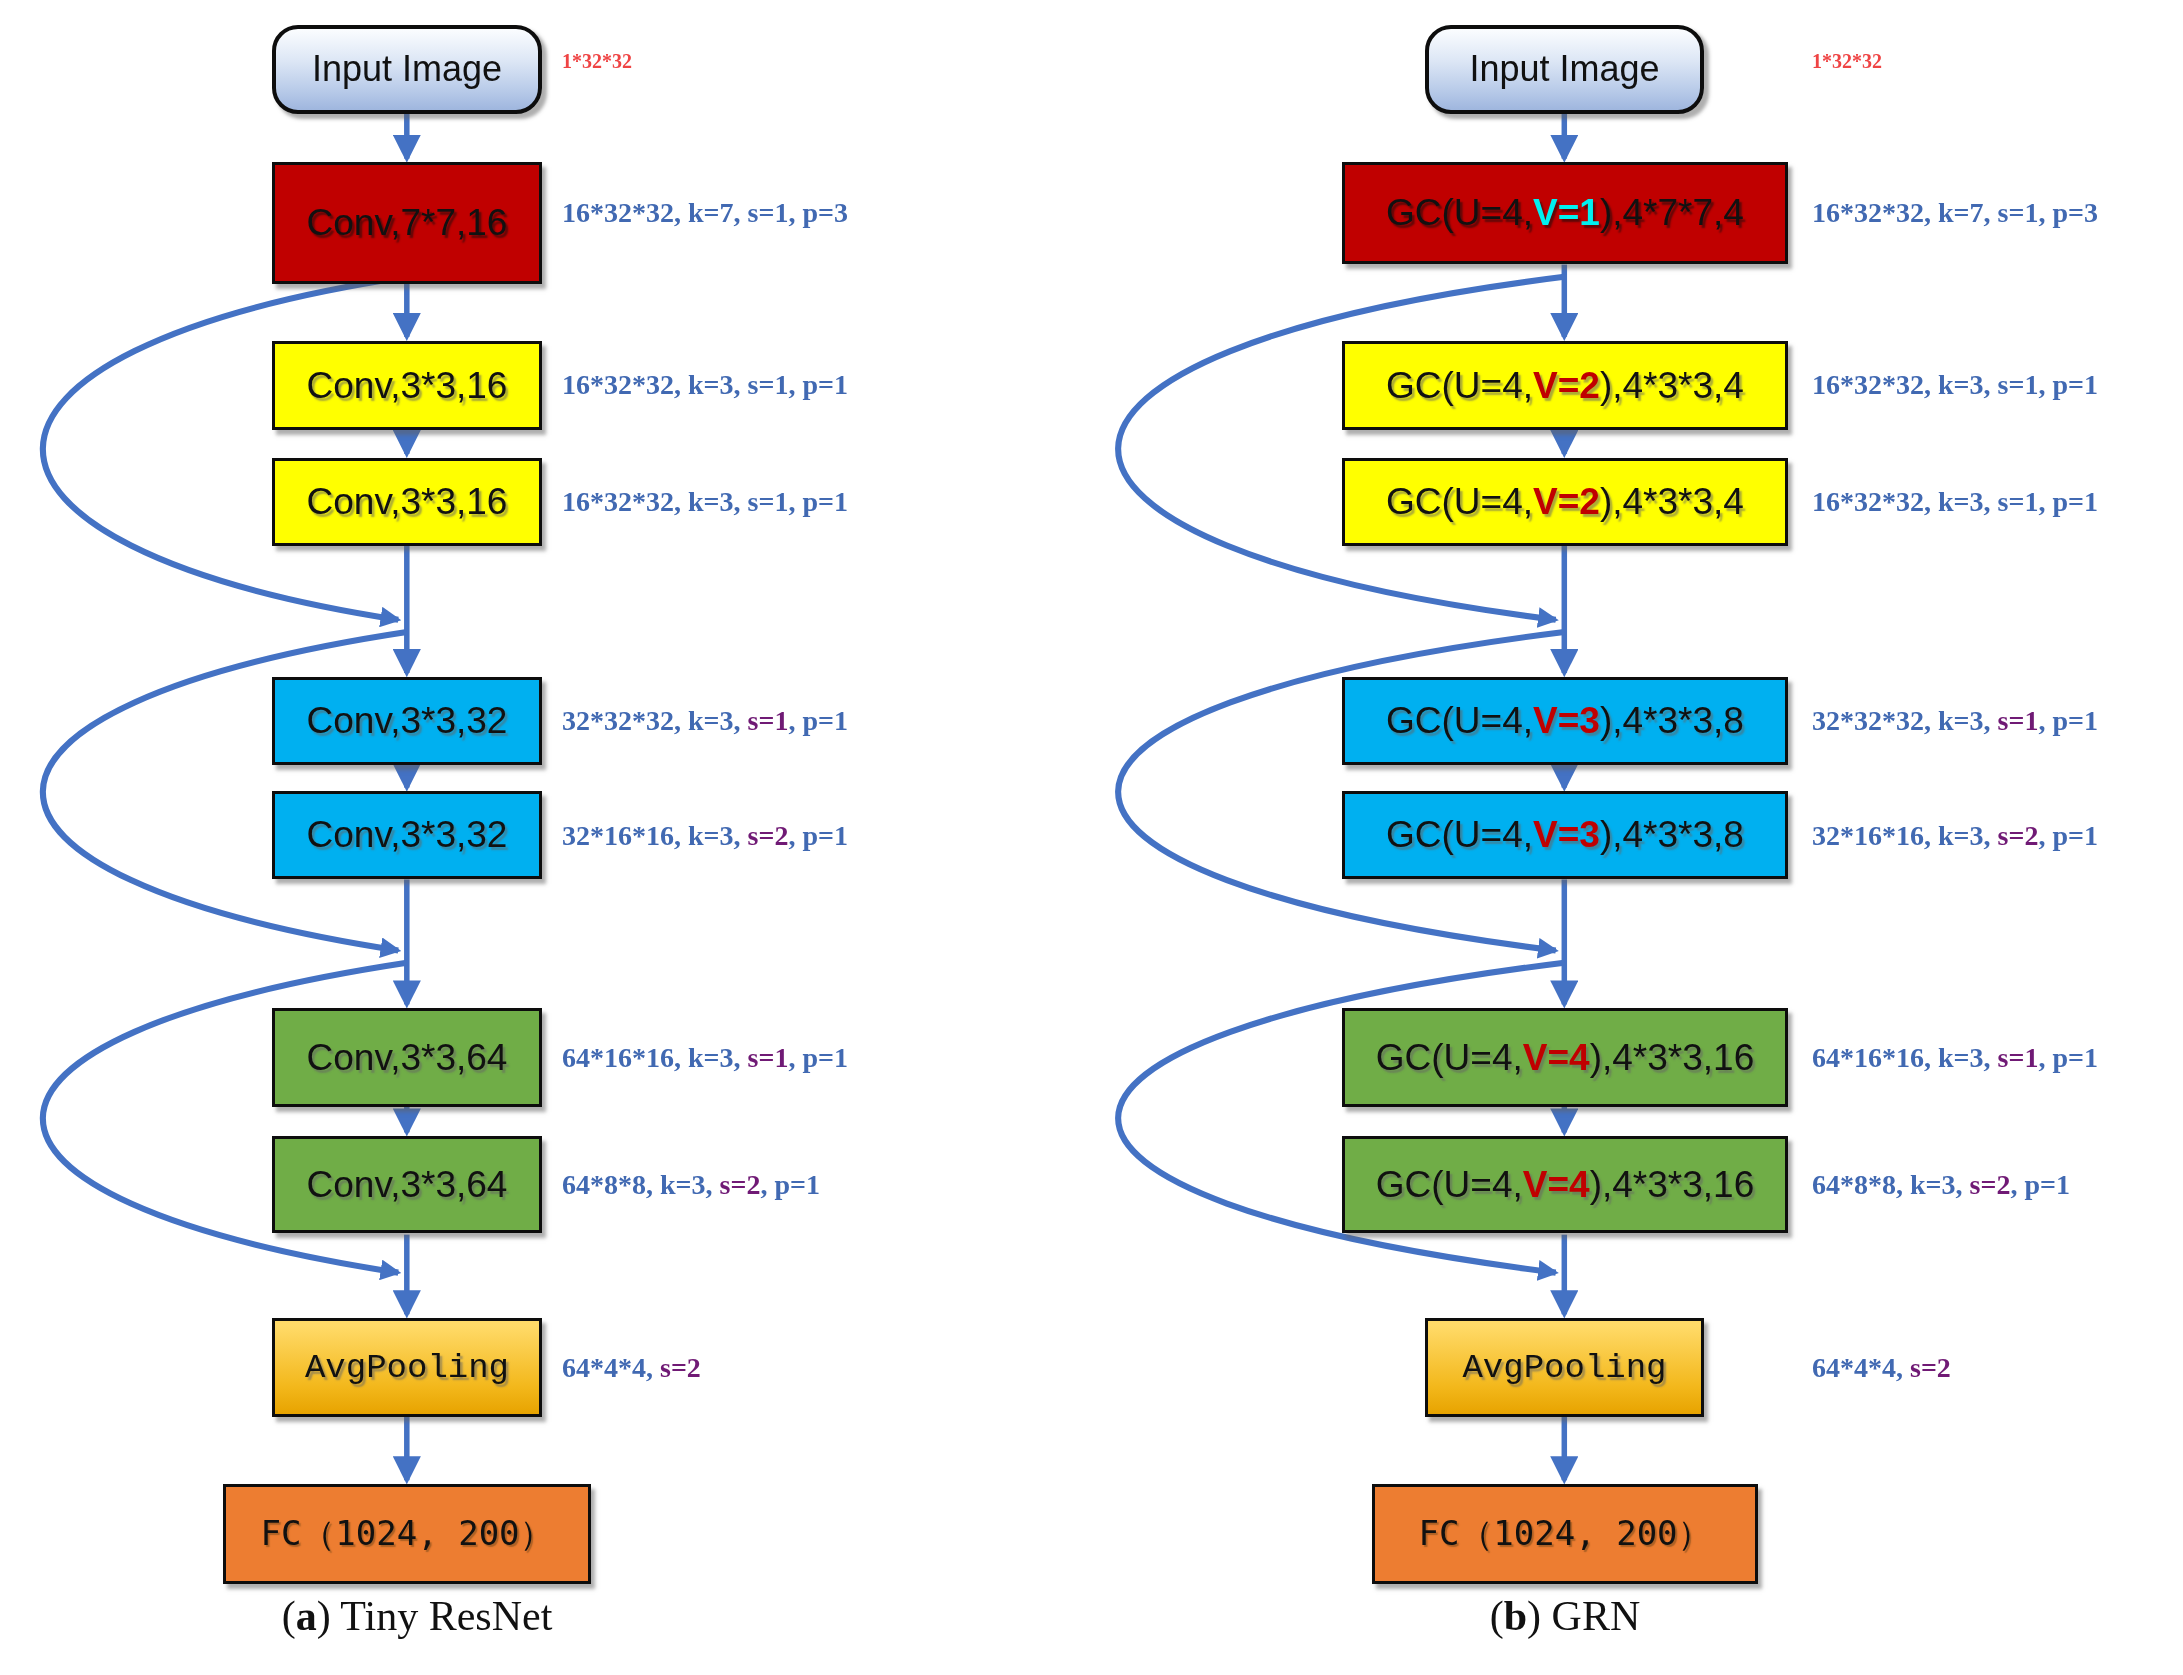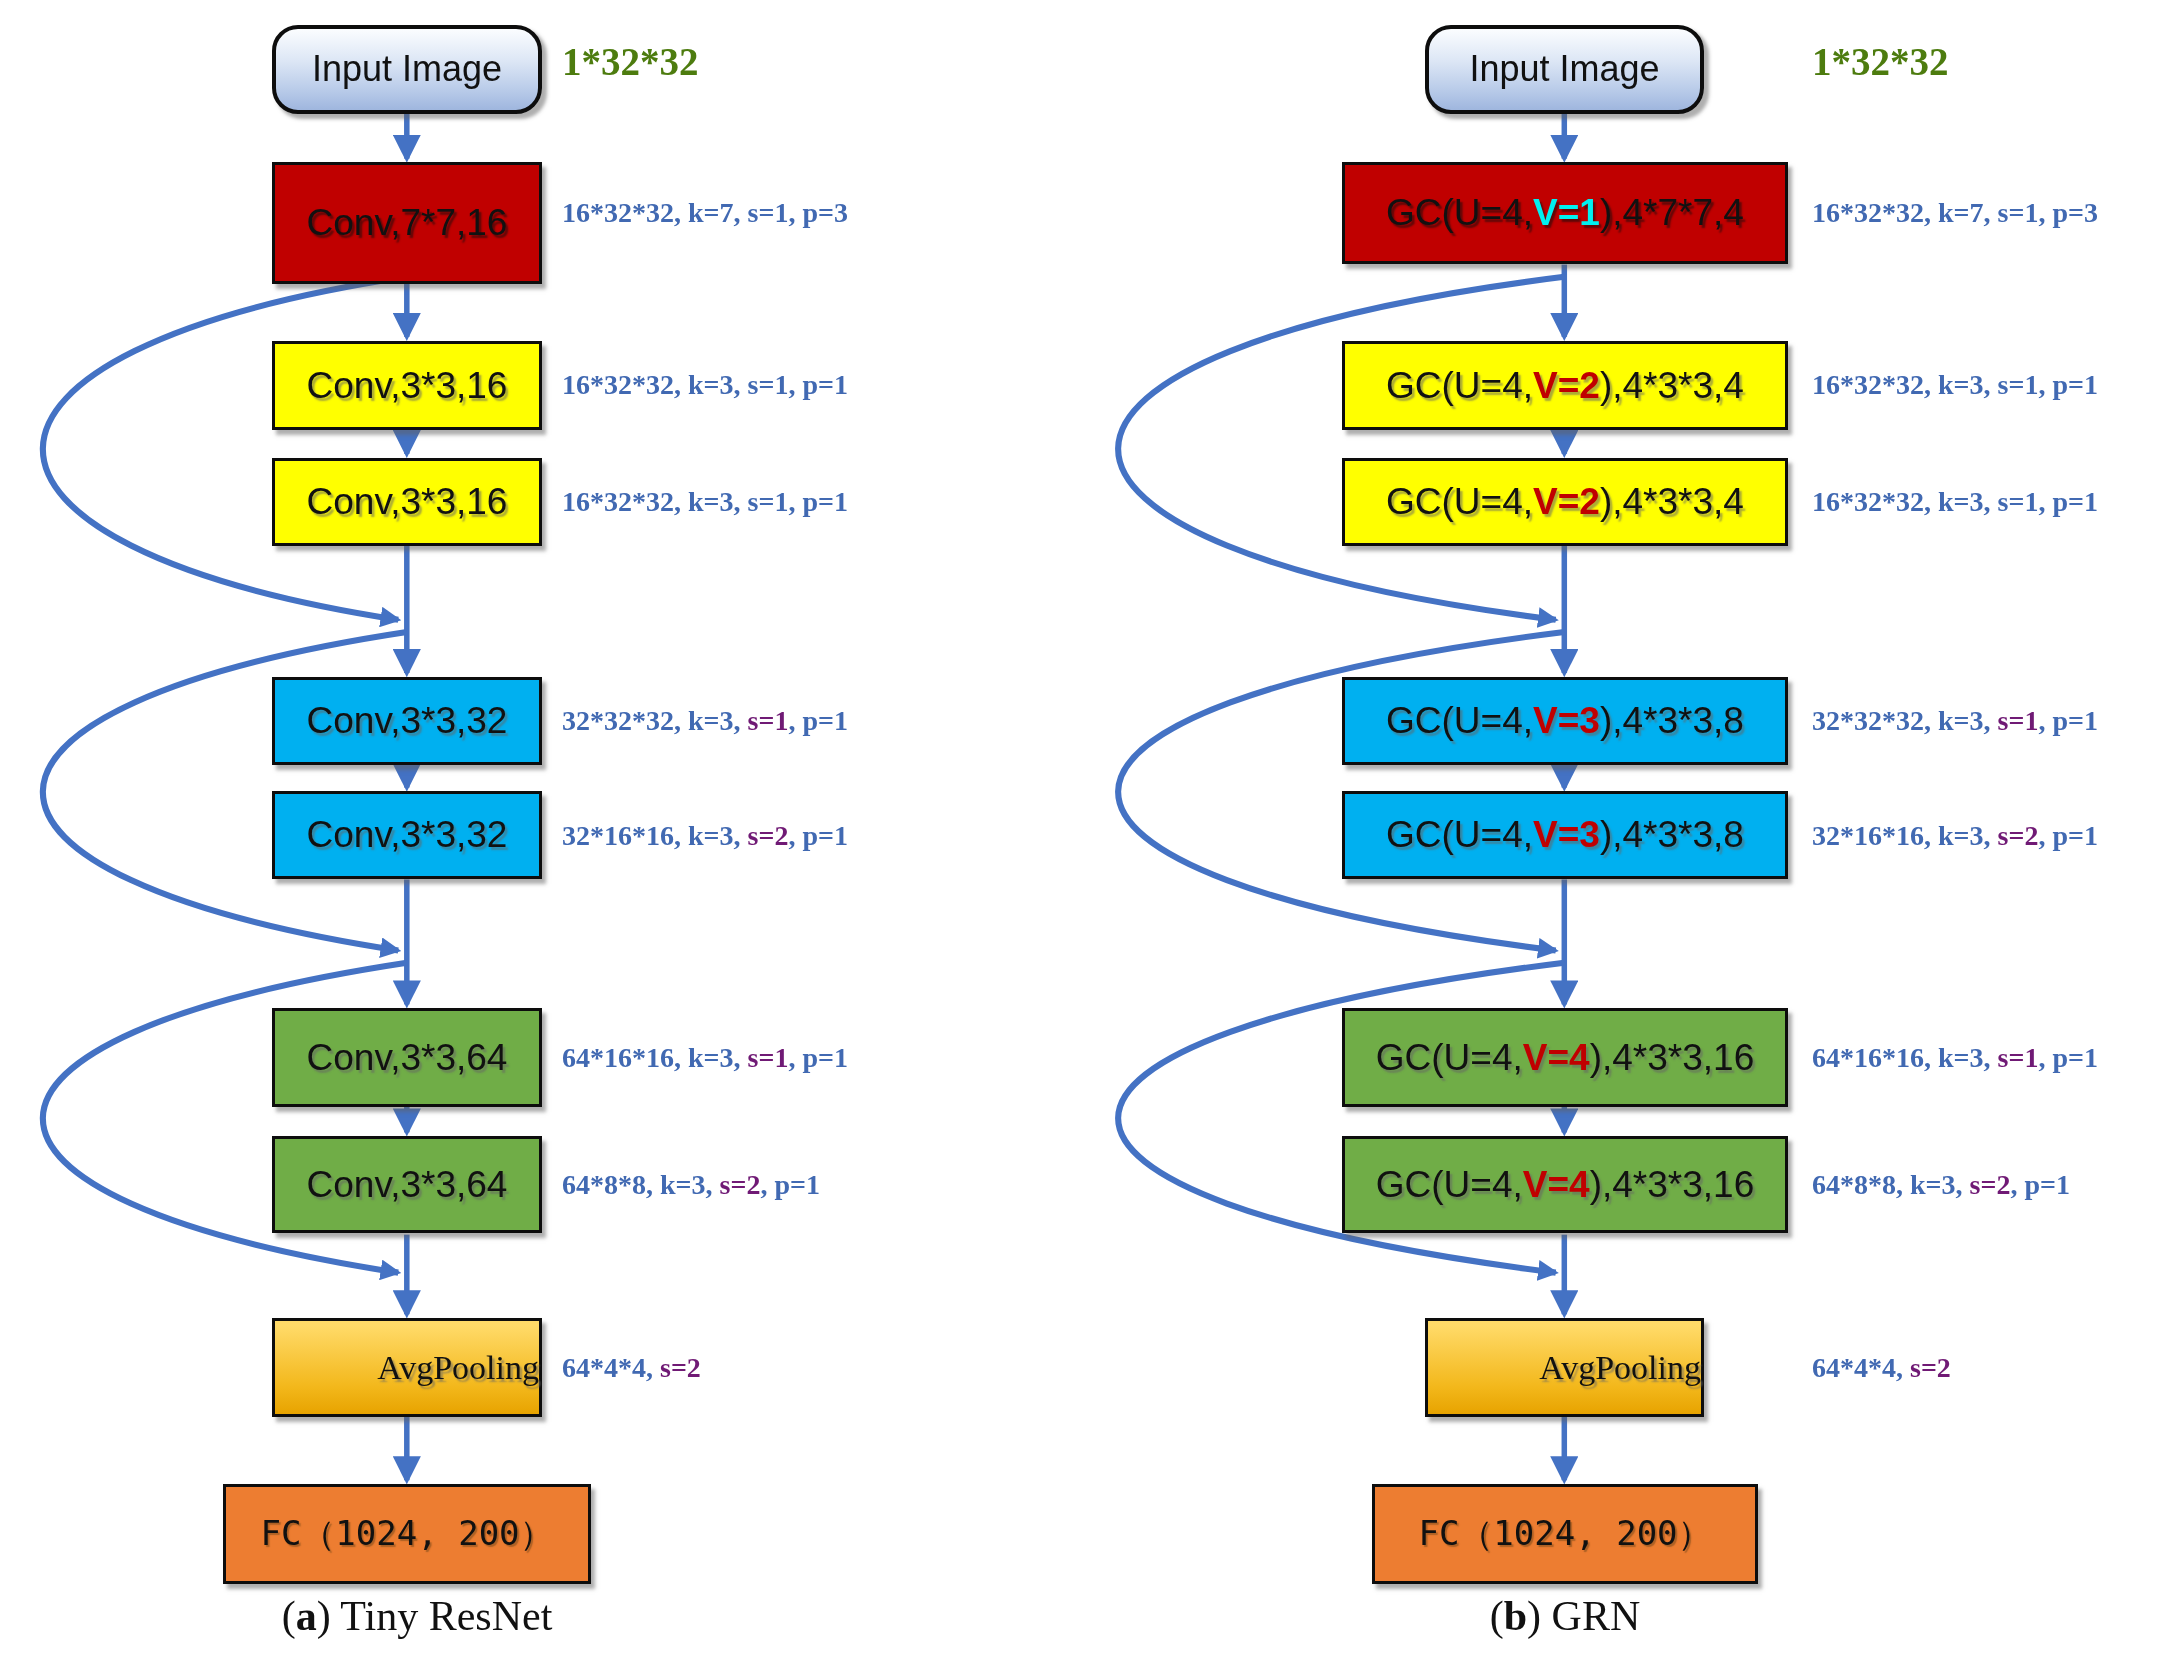--- a/index.html
+++ b/index.html
@@ -16,30 +16,30 @@
        text-shadow:2.5px 2.5px 1.8px rgba(100,100,100,.55);}
   .on-dark .box-label{text-shadow:2.5px 2.5px 1.8px rgba(45,10,10,.65);}
   .box-label span.red{color:#C00000;font-weight:700;}
   .box-label span.cyan{color:#00F0F0;font-weight:700;}
   .input-box{border-radius:26px;border-width:4.3px;
        background:linear-gradient(180deg,#FBFDFF 0%,#DCE6F5 40%,#B6C9E8 78%,#9FB6DE 100%);}
   .input-box .box-label{text-shadow:none;font-size:36px;}
   #input0{left:272px;top:24.5px;width:270px;height:89px;}
   #input1{left:1425px;top:24.5px;width:279px;height:89px;}
   .pool-box{background:linear-gradient(180deg,#FFDA68 5%,#F3B81C 70%,#E7A300 100%);
-       font-family:Liberation Serif, serif;justify-content:flex-end;}
+       font-family:Liberation Mono, monospace;}
   .pool-box .box-label{font-size:34px;}
   .fc-box{font-family:"DejaVu Sans Mono","DejaVu Sans",monospace;}
   .fc-box .box-label{font-size:34px;text-shadow:1.8px 1.8px 1.2px rgba(90,60,20,.45);}
   .ann{position:absolute;height:51px;line-height:51px;white-space:nowrap;
        font-family:"Liberation Serif",serif;font-weight:700;font-size:28px;}
   .ann span{color:#4169B2;}
   .ann span.blue{color:#4169B2;}
   .ann span.red{color:#701a75;}
-  .ann.black{color:#4d7c0f;font-size:39px;}
+  .ann.black{color:#ef4444;font-size:20px;}
   #inputAnn0{left:562px;top:36px;}
   #inputAnn1{left:1812px;top:36px;}
   .caption{position:absolute;transform:translateX(-50%);white-space:nowrap;
        font-family:"Liberation Serif",serif;font-size:42px;color:#111;}
   .caption .letter{font-weight:700;}
   #caption0{left:417px;top:1592px;}
   #caption1{left:1565px;top:1592px;text-align:right;}
 </style>
 </head>
 <body>

